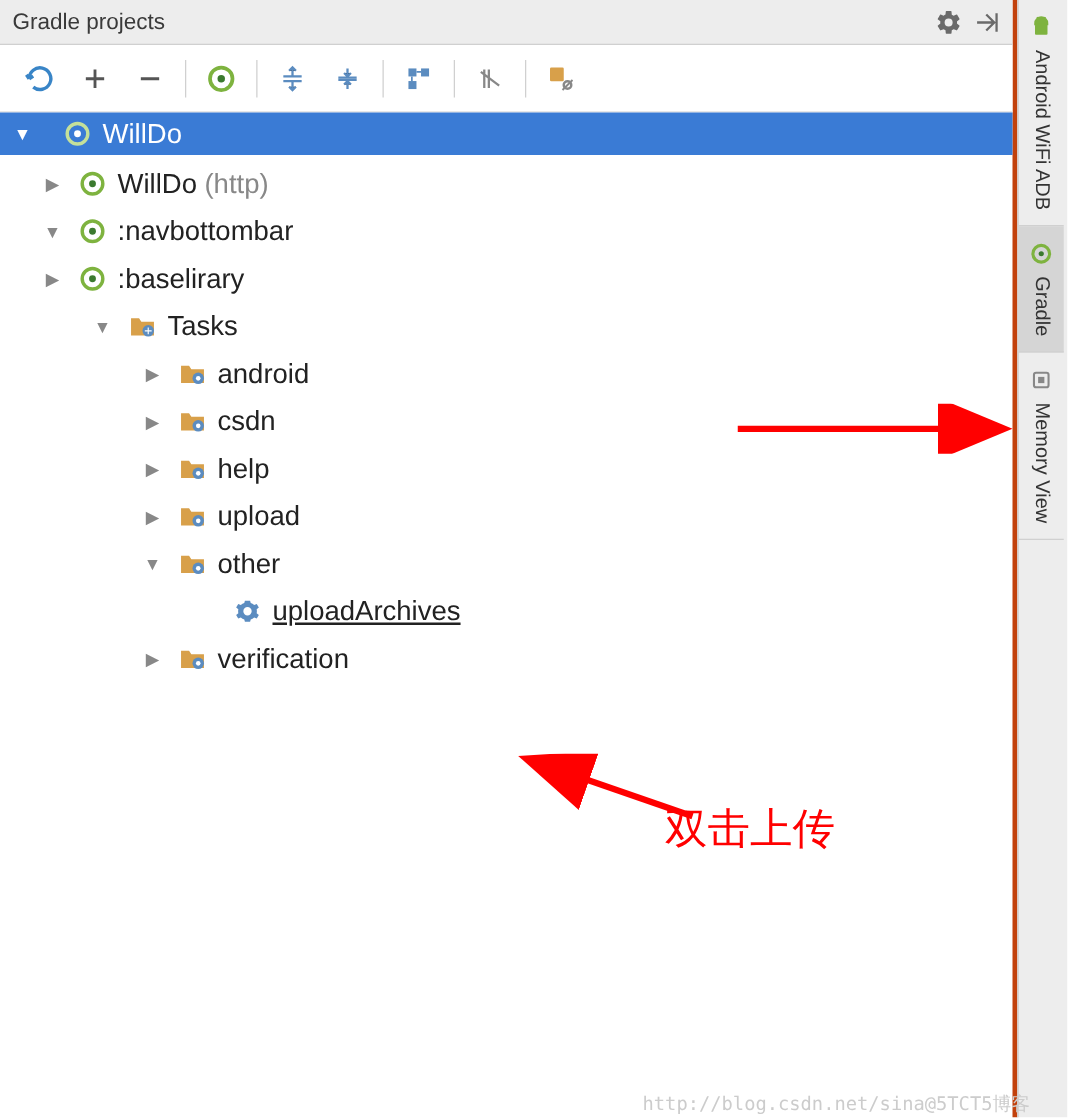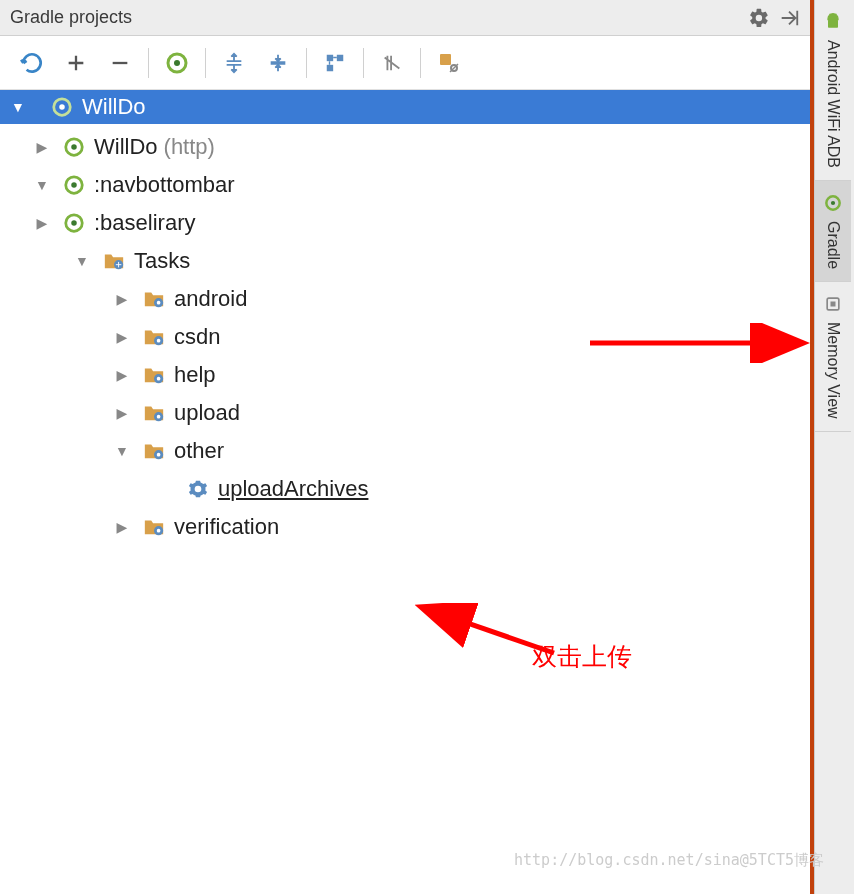--- a/index.html
+++ b/index.html
@@ -32,22 +32,22 @@
     
     .gicon { width: 24px; height: 24px; margin: 0 8px 0 10px; display: inline-flex; align-items: center; justify-content: center; }
     
     .side-tabs { position: absolute; right: 0; top: 0; width: 40px; height: 894px; background: #ededed; border-left: 1px solid #ccc; }
     .side-tab { writing-mode: vertical-rl; text-orientation: mixed; padding: 12px 8px; font-size: 16px; color: #333; display: flex; align-items: center; gap: 8px; cursor: pointer; border-bottom: 1px solid #d0d0d0; }
     .side-tab.active { background: #d5d5d5; }
     .side-tab-icon { writing-mode: horizontal-tb; width: 20px; height: 20px; }
     
     .annotation-arrow1 { position: absolute; left: 590px; top: 323px; pointer-events: none; }
     .annotation-arrow2 { position: absolute; left: 414px; top: 603px; pointer-events: none; }
-    .annotation-text { position: absolute; left: 532px; top: 640px; color: #ff0000; font-size: 25px; pointer-events: none; font-family: "PingFang SC","Microsoft YaHei",sans-serif; }
-    .watermark { position: absolute; bottom: 24px; right: 30px; color: #ccc; font-size: 15px; font-family: monospace; pointer-events: none; }
+    .annotation-text { position: absolute; left: 532px; top: 640px; color: #ff0000; font-size: 34px; pointer-events: none; font-family: "PingFang SC","Microsoft YaHei",sans-serif; }
+    .watermark { position: absolute; bottom: 1px; right: 30px; color: #ccc; font-size: 15px; font-family: monospace; pointer-events: none; }
   </style>
 </head>
 <body>
 
 <div class="main-panel">
   <div class="panel-header">
     <span class="panel-title">Gradle projects</span>
     <span class="gear-icon">
       <svg width="22" height="22" viewBox="0 0 24 24">
           <path fill="#6a6a6a" d="M19.14,12.94a7,7,0,0,0,.05-.94,7,7,0,0,0-.05-.94l2.11-1.65a.5.5,0,0,0,.12-.64l-2-3.46a.5.5,0,0,0-.61-.22l-2.49,1a7,7,0,0,0-1.63-.94L14.4,2.5A.5.5,0,0,0,13.9,2H9.9a.5.5,0,0,0-.5.42L9.16,5.09a7,7,0,0,0-1.63.94l-2.49-1a.5.5,0,0,0-.61.22l-2,3.46a.5.5,0,0,0,.12.64L4.66,11a7,7,0,0,0,0,1.88L2.55,14.53a.5.5,0,0,0-.12.64l2,3.46a.5.5,0,0,0,.61.22l2.49-1a7,7,0,0,0,1.63.94l.24,2.67a.5.5,0,0,0,.5.42h4a.5.5,0,0,0,.5-.42l.24-2.67a7,7,0,0,0,1.63-.94l2.49,1a.5.5,0,0,0,.61-.22l2-3.46a.5.5,0,0,0-.12-.64ZM11.9,15.5A3.5,3.5,0,1,1,15.4,12,3.5,3.5,0,0,1,11.9,15.5Z"></path>

